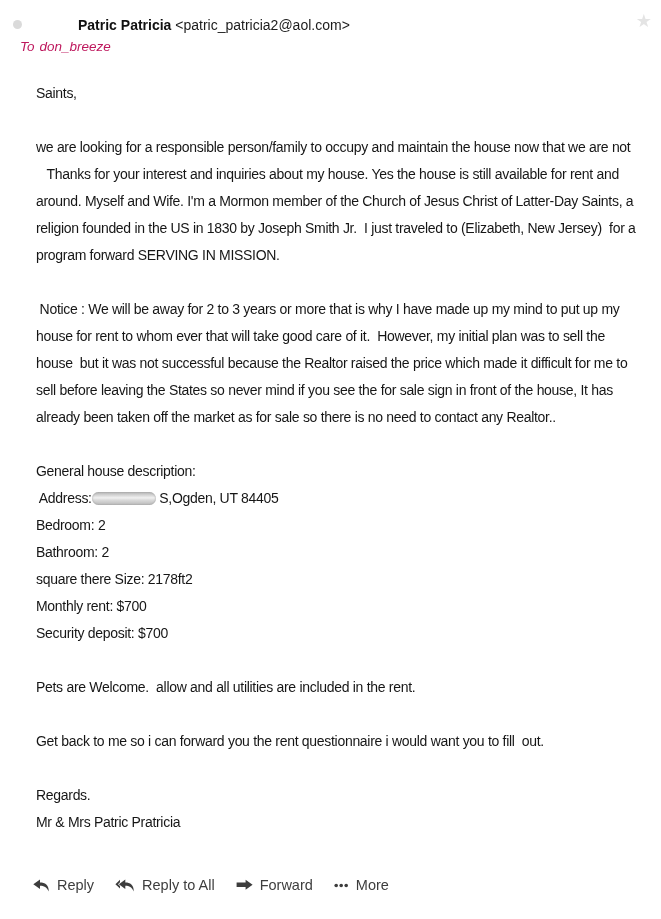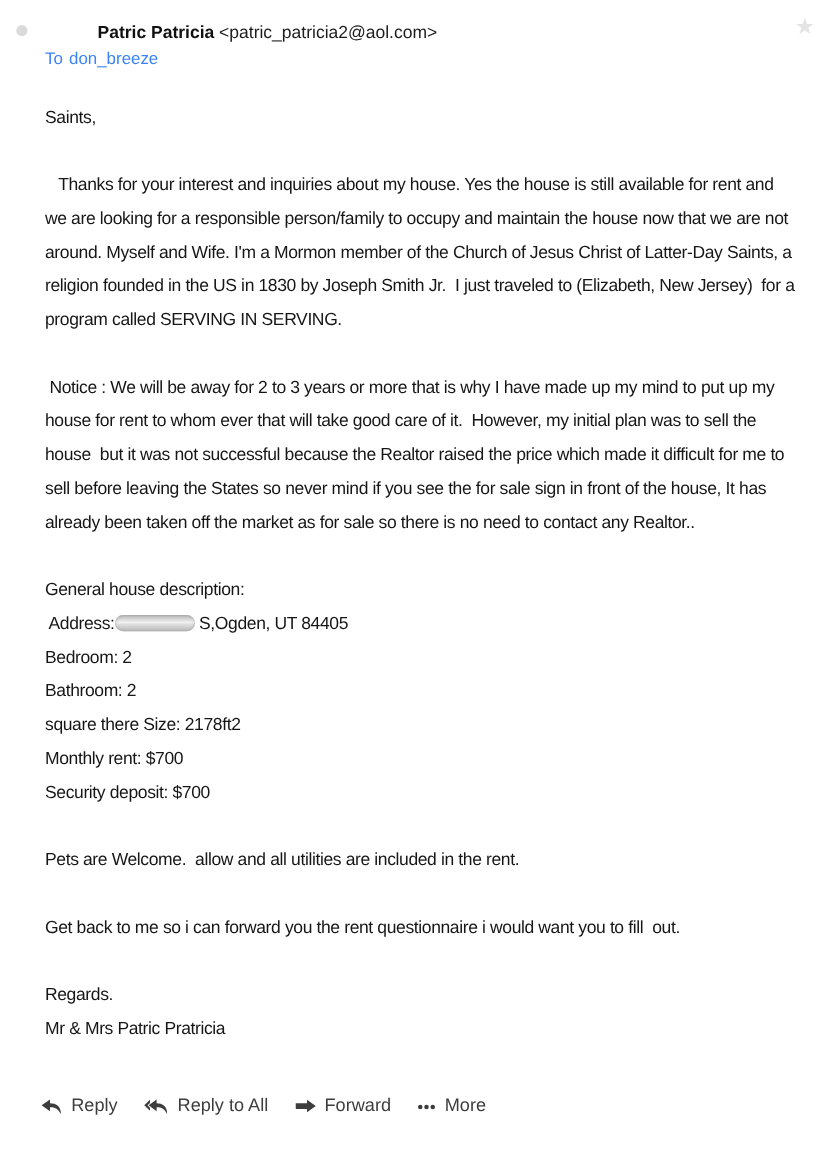--- a/index.html
+++ b/index.html
@@ -17,22 +17,22 @@
     width:9px;height:9px;border-radius:50%;
     background:#dadada;
   }
   .hdr-line1{
     position:absolute;left:36px;top:17px;
     font-size:14px;line-height:16px;white-space:pre;
   }
   .sender-name{font-weight:bold;color:#111;padding-left:42px;}
   .sender-email{font-weight:normal;color:#1c1c1c;}
   .hdr-line2{
-    position:absolute;left:36px;top:39px;
-    font-size:13.5px;line-height:16px;color:#3b82f6;white-space:pre;
+    position:absolute;left:20px;top:39px;
+    font-size:13.5px;line-height:16px;color:#be185d;white-space:pre;font-style:italic;
   }
   .recipient{margin-left:5px;}
   .star{
     position:absolute;right:9px;top:12px;
     font-size:18px;color:#e4e4e4;line-height:18px;
     user-select:none;
   }
   
   .mail-body{
     position:absolute;left:36px;top:80px;right:10px;
@@ -77,25 +77,25 @@
   <div class="hdr-line2"><span>To</span><span class="recipient">don_breeze</span></div>
   <div class="star">★</div>
 
   <div class="mail-body">
 
     <div class="block">
       <div class="line">Saints,</div>
     </div>
 
     <div class="block">
+      <div class="line">we are looking for a responsible person/family to occupy and maintain the house now that we are not</div>
       <div class="line">   Thanks for your interest and inquiries about my house. Yes the house is still available for rent and</div>
-      <div class="line">we are looking for a responsible person/family to occupy and maintain the house now that we are not</div>
       <div class="line">around. Myself and Wife. I'm a Mormon member of the Church of Jesus Christ of Latter-Day Saints, a</div>
       <div class="line">religion founded in the US in 1830 by Joseph Smith Jr.  I just traveled to (Elizabeth, New Jersey)  for a</div>
-      <div class="line">program called SERVING IN SERVING.</div>
+      <div class="line">program forward SERVING IN MISSION.</div>
     </div>
 
     <div class="block">
       <div class="line"> Notice : We will be away for 2 to 3 years or more that is why I have made up my mind to put up my</div>
       <div class="line">house for rent to whom ever that will take good care of it.  However, my initial plan was to sell the</div>
       <div class="line">house  but it was not successful because the Realtor raised the price which made it difficult for me to</div>
       <div class="line">sell before leaving the States so never mind if you see the for sale sign in front of the house, It has</div>
       <div class="line">already been taken off the market as for sale so there is no need to contact any Realtor..</div>
     </div>
 

